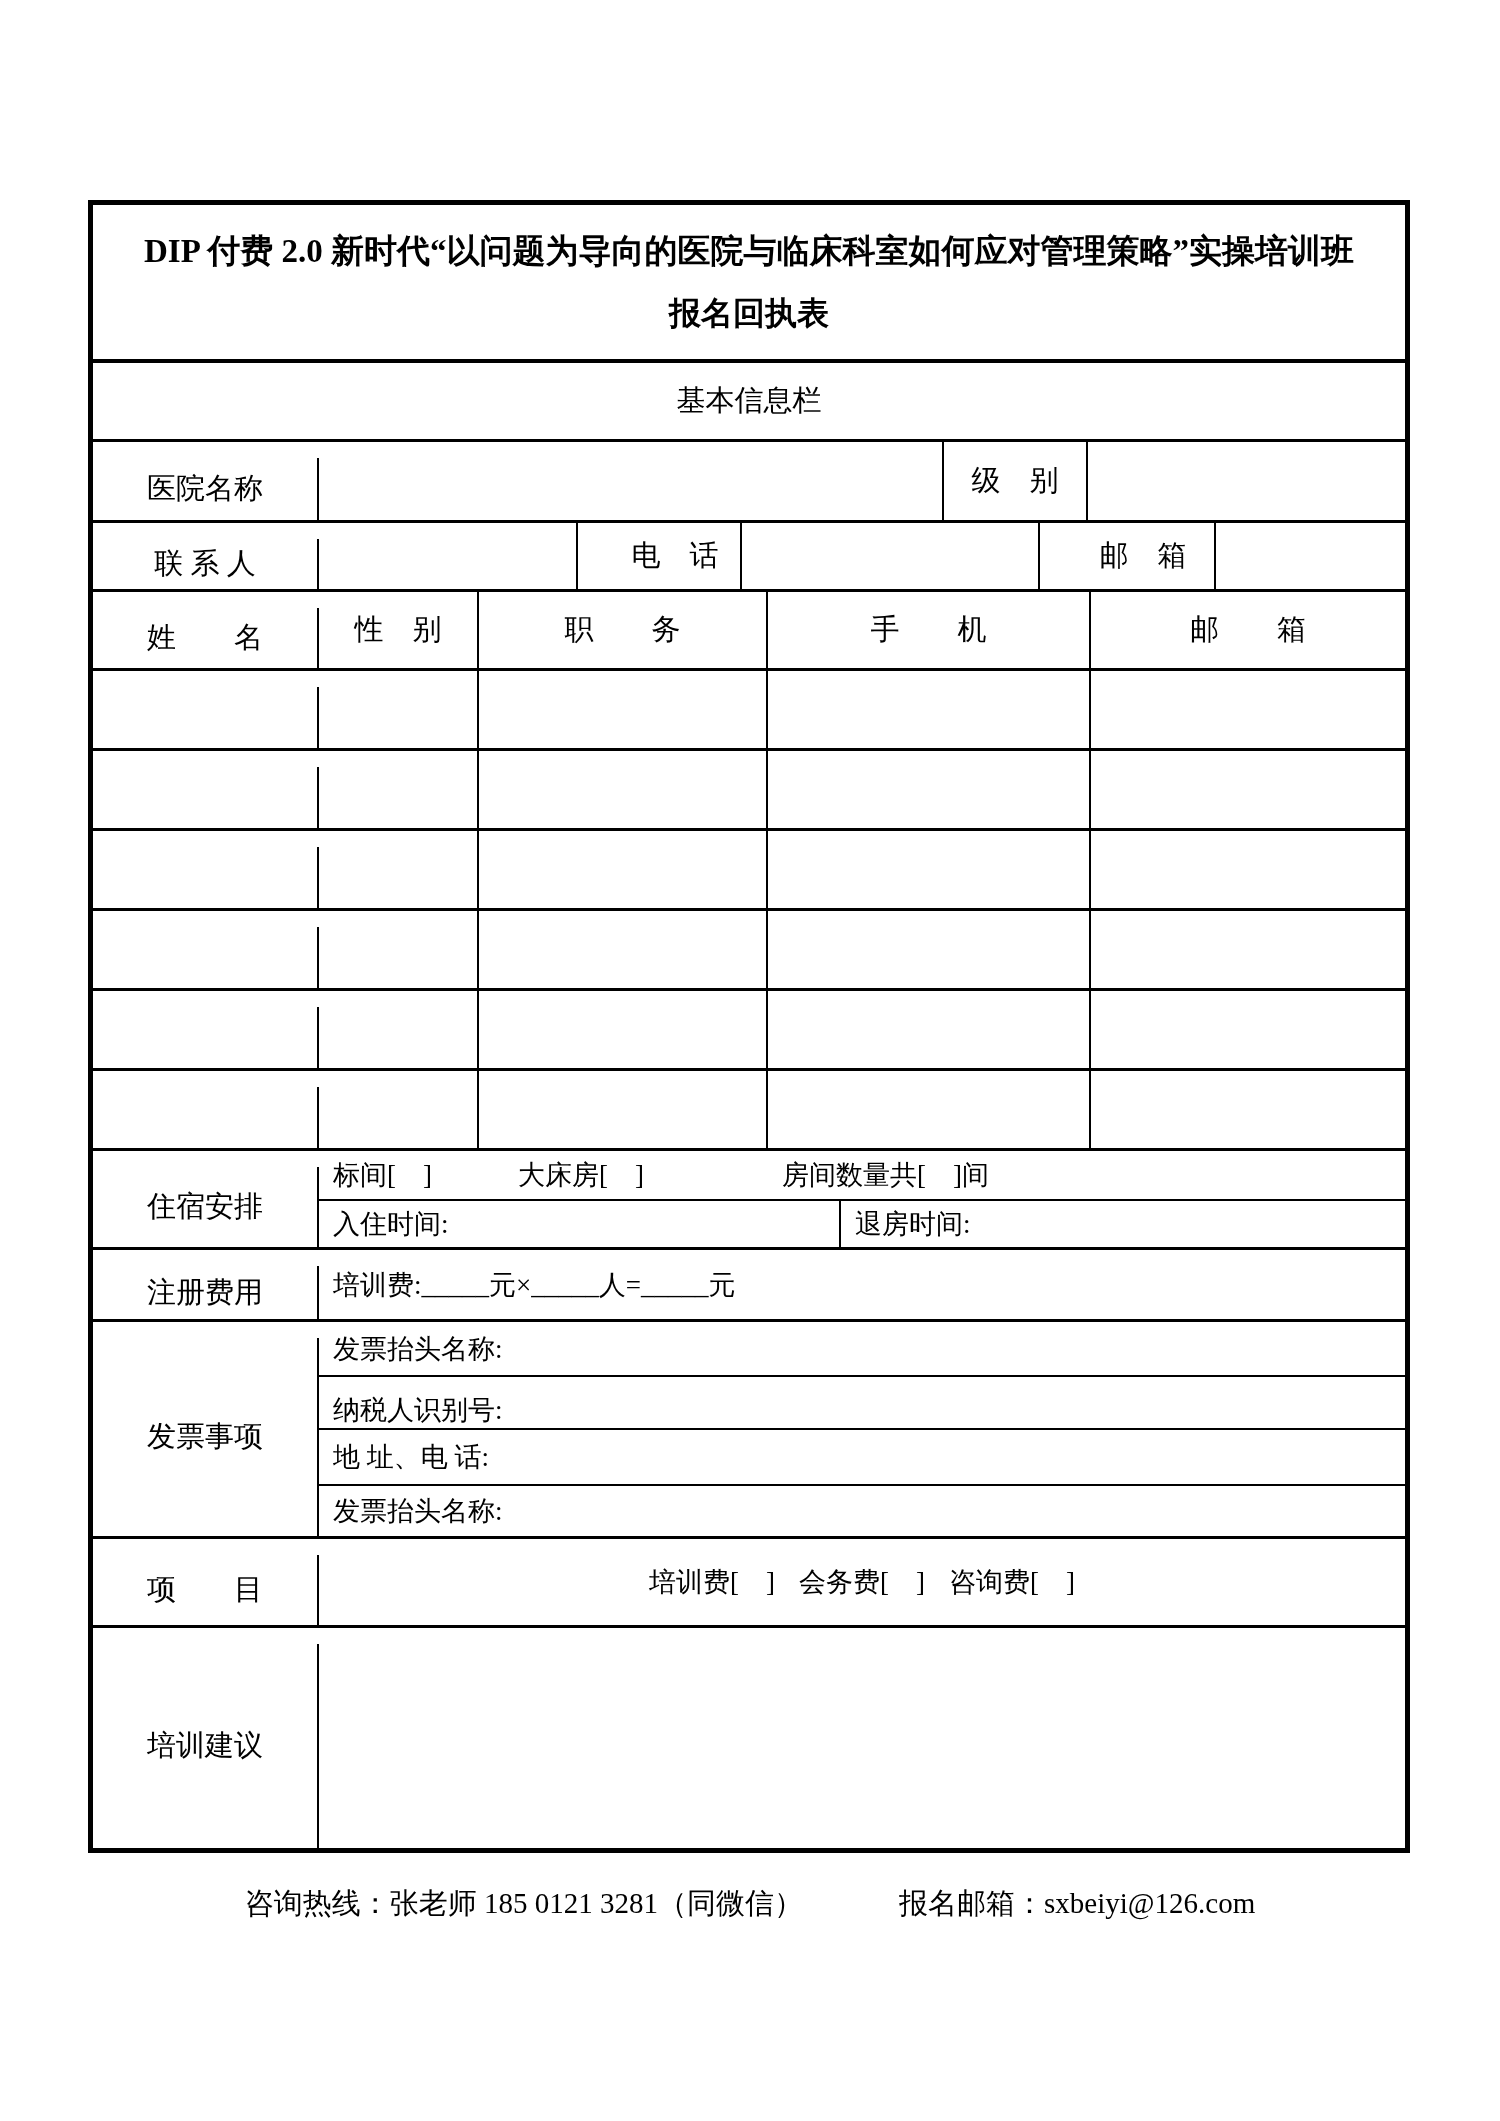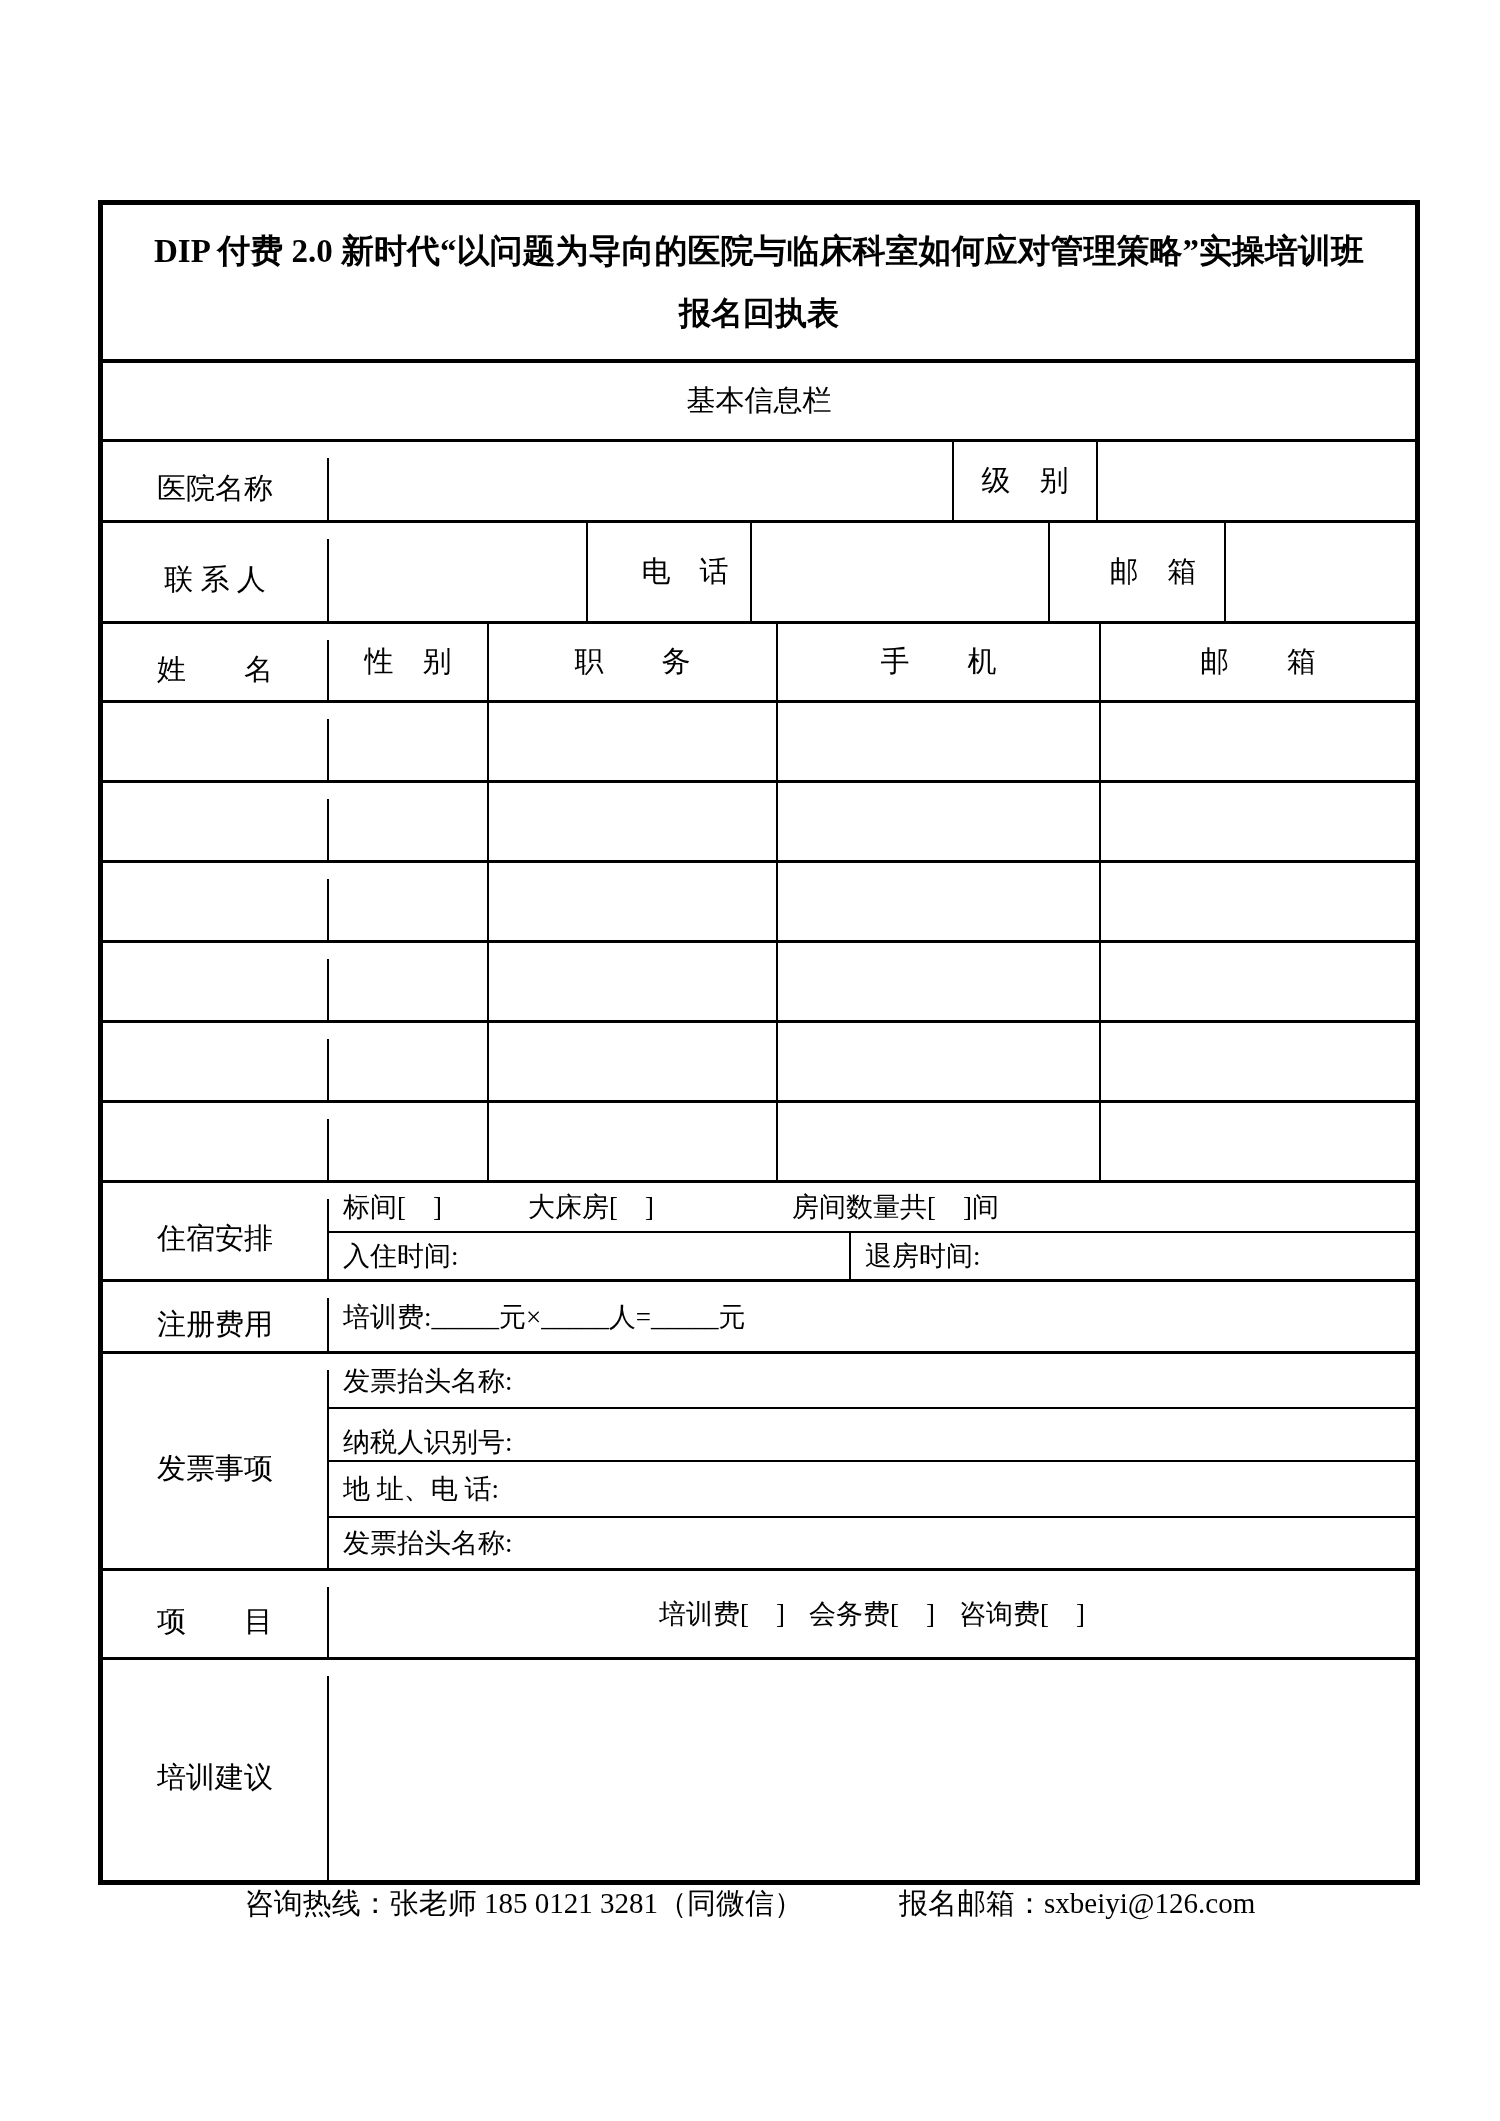--- a/index.html
+++ b/index.html
@@ -4,35 +4,35 @@
 <style>
   html,body{margin:0;padding:0;}
   body{
     width:1500px;height:2121px;position:relative;
     background:#ffffff;color:#000000;
     font-family:"Liberation Serif","DejaVu Serif",serif;
   }
   *{box-sizing:border-box;}
 
   .form-table{
-    position:absolute;left:98px;top:200px;width:1322px;
+    position:absolute;left:88px;top:200px;width:1322px;
     border:5px solid #000;background:#fff;
   }
   .row{display:flex;border-bottom:3px solid #000;}
   .row:last-child{border-bottom:none;}
   .cell{border-right:2px solid #000;display:flex;align-items:center;overflow:hidden;}
   .cell:last-child{border-right:none;}
   .center{justify-content:center;text-align:center;}
   .padl{padding-left:14px;}
 
   
   .r-title{height:158px;border-bottom:4px solid #000;flex-direction:column;justify-content:space-evenly;align-items:center;padding:4px 8px;}
   .r-section{height:79px;}
   .r-hospital{height:81px;}
-  .r-contact{height:101px;gap:32px;}
+  .r-contact{height:69px;gap:32px;}
   .r-header{height:79px;}
   .r-empty{height:80px;}
   .r-lodging{height:99px;}
   .r-fee{height:72px;}
   .r-invoice{height:217px;}
   .r-project{height:89px;}
   .r-advice{height:220px;}
 
   
   .w-label{width:226px;flex:0 0 226px;margin-top:16px;}

